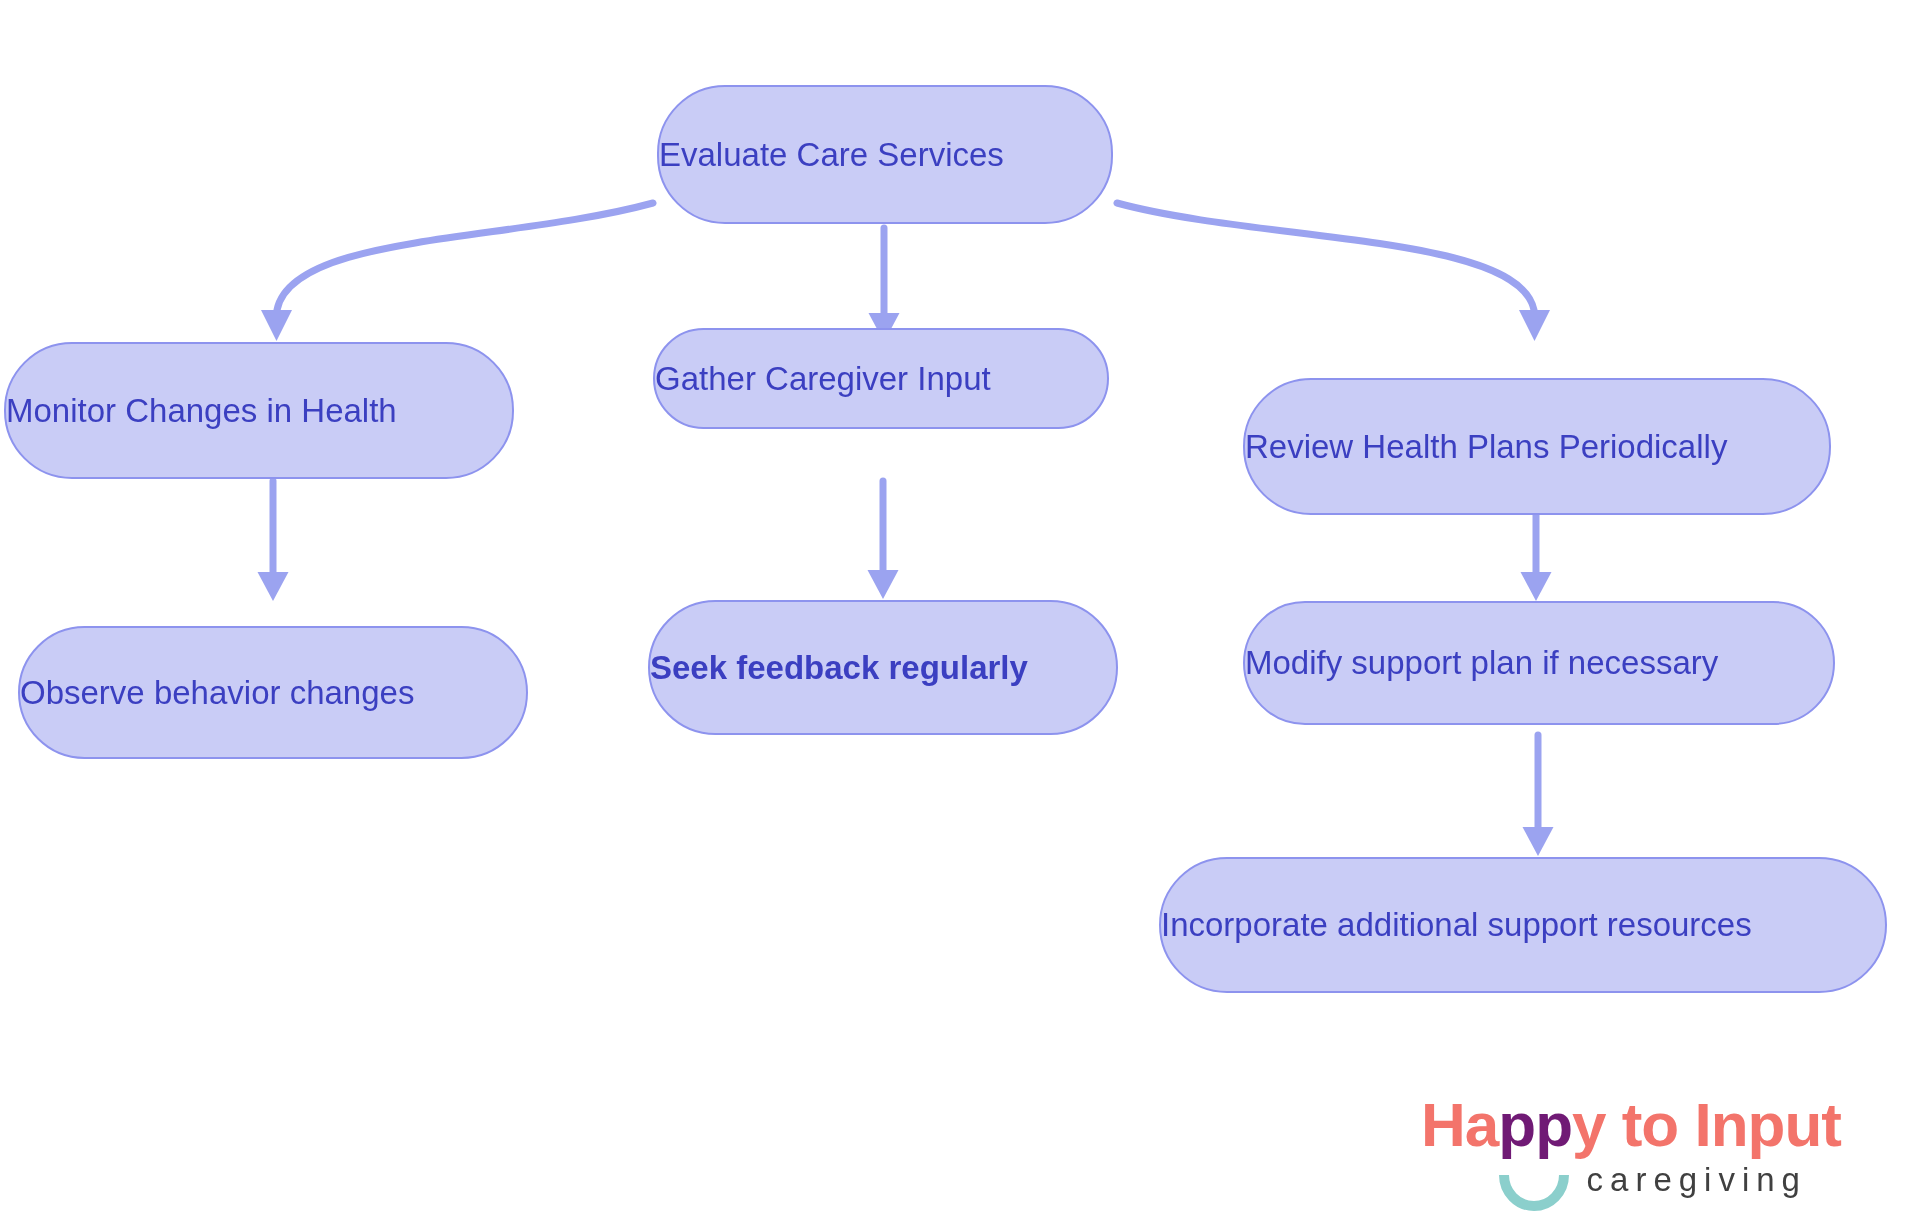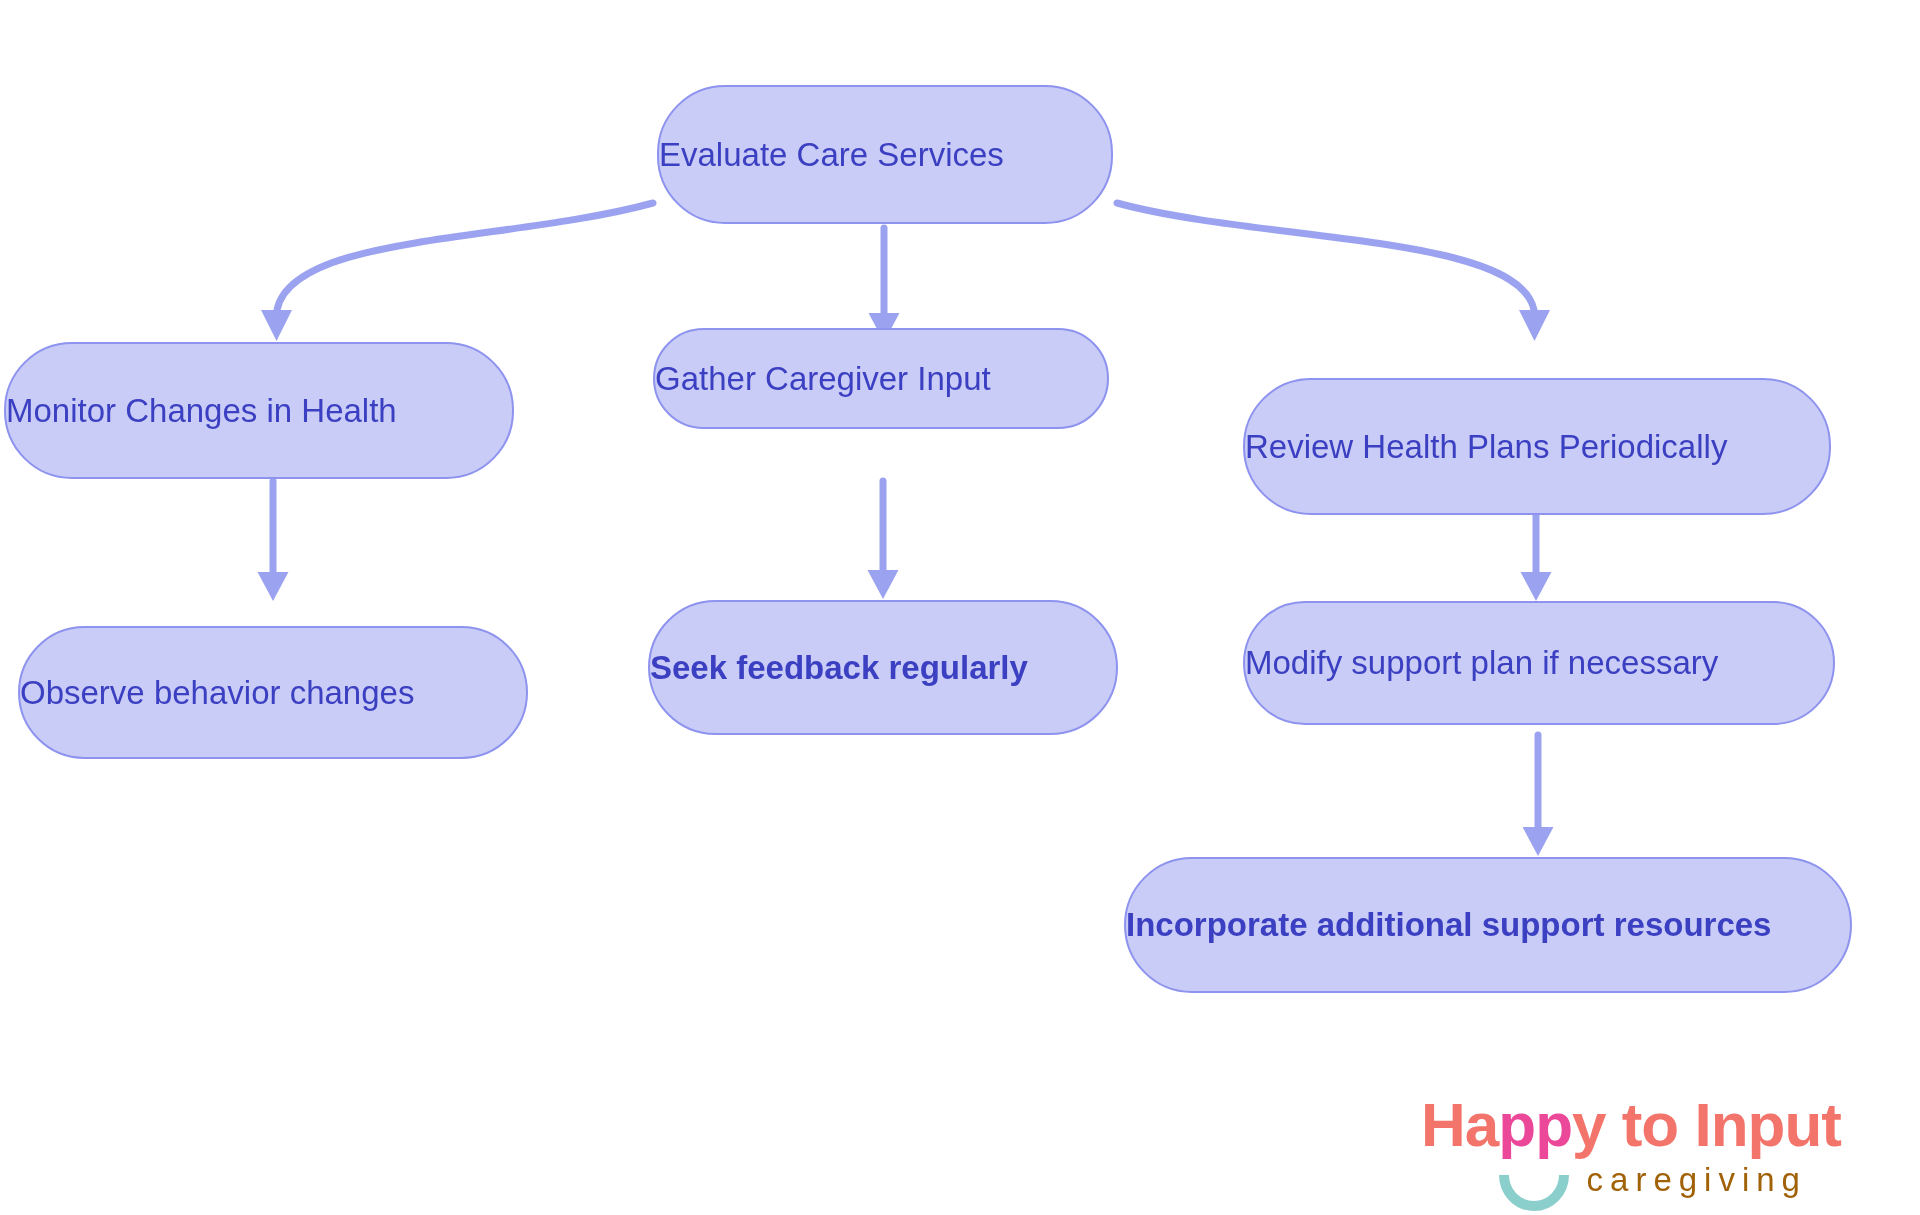--- a/index.html
+++ b/index.html
@@ -17,33 +17,33 @@
     background:#c9ccf6; border:2.5px solid #8d93ee; border-radius:68px;
     color:#3b3fc1; font-size:33px; text-align:center; white-space:nowrap;
   }
   .n-evaluate    { left:657px;  top:85px;  width:456px; height:139px; }
   .n-monitor     { left:4px;   top:342px; width:510px; height:137px; }
   .n-gather      { left:653px;  top:328px; width:456px; height:101px; }
   .n-review      { left:1243px; top:342px; width:588px; height:137px;margin-top:36px; }
   .n-observe     { left:18px;   top:601px; width:510px; height:133px;margin-top:25px; }
   .n-seek        { left:648px;  top:600px; width:470px; height:135px;font-weight:bold; }
   .n-modify      { left:1243px; top:601px; width:592px; height:124px; }
-  .n-incorporate { left:1124px; top:857px; width:728px; height:136px;font-weight:bold; }
+  .n-incorporate { left:1159px; top:857px; width:728px; height:136px; }
 
   .logo { position:absolute; left:1421px; top:1094px; }
   .logo-line1 {
     font-size:62px; font-weight:bold; line-height:1; letter-spacing:-1px;
     white-space:nowrap;
   }
   .coral { color:#f3746b; }
-  .teal  { color:#ec4899; }
+  .teal  { color:#701a75; }
   .logo-pp { position:relative; display:inline-block; }
   .smile-svg { position:absolute; left:0px; top:78px; }
   .logo-tagline {
-    color:#a16207; font-size:33px; letter-spacing:7px; text-align:right;
+    color:#404040; font-size:33px; letter-spacing:7px; text-align:right;
     padding-right:34px; margin-top:5px; font-weight:normal;
   }
 </style>
 </head>
 <body>
 
 <div class="canvas">
 
   <svg class="edges" viewBox="0 0 1920 1215" xmlns="http://www.w3.org/2000/svg">
     <g>

